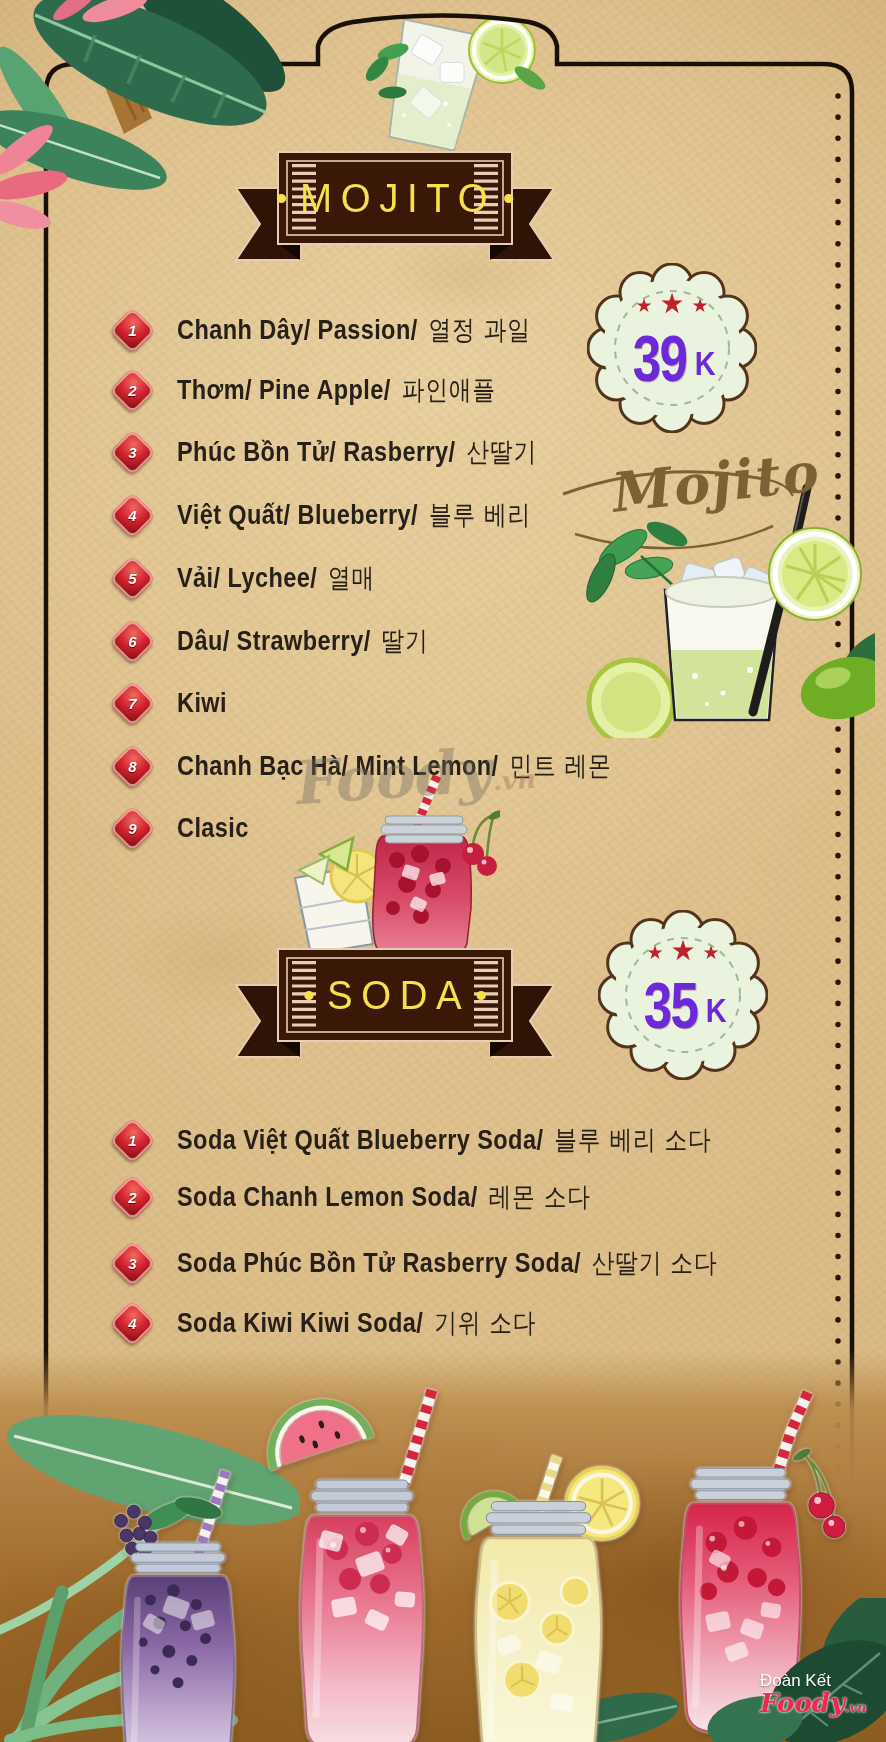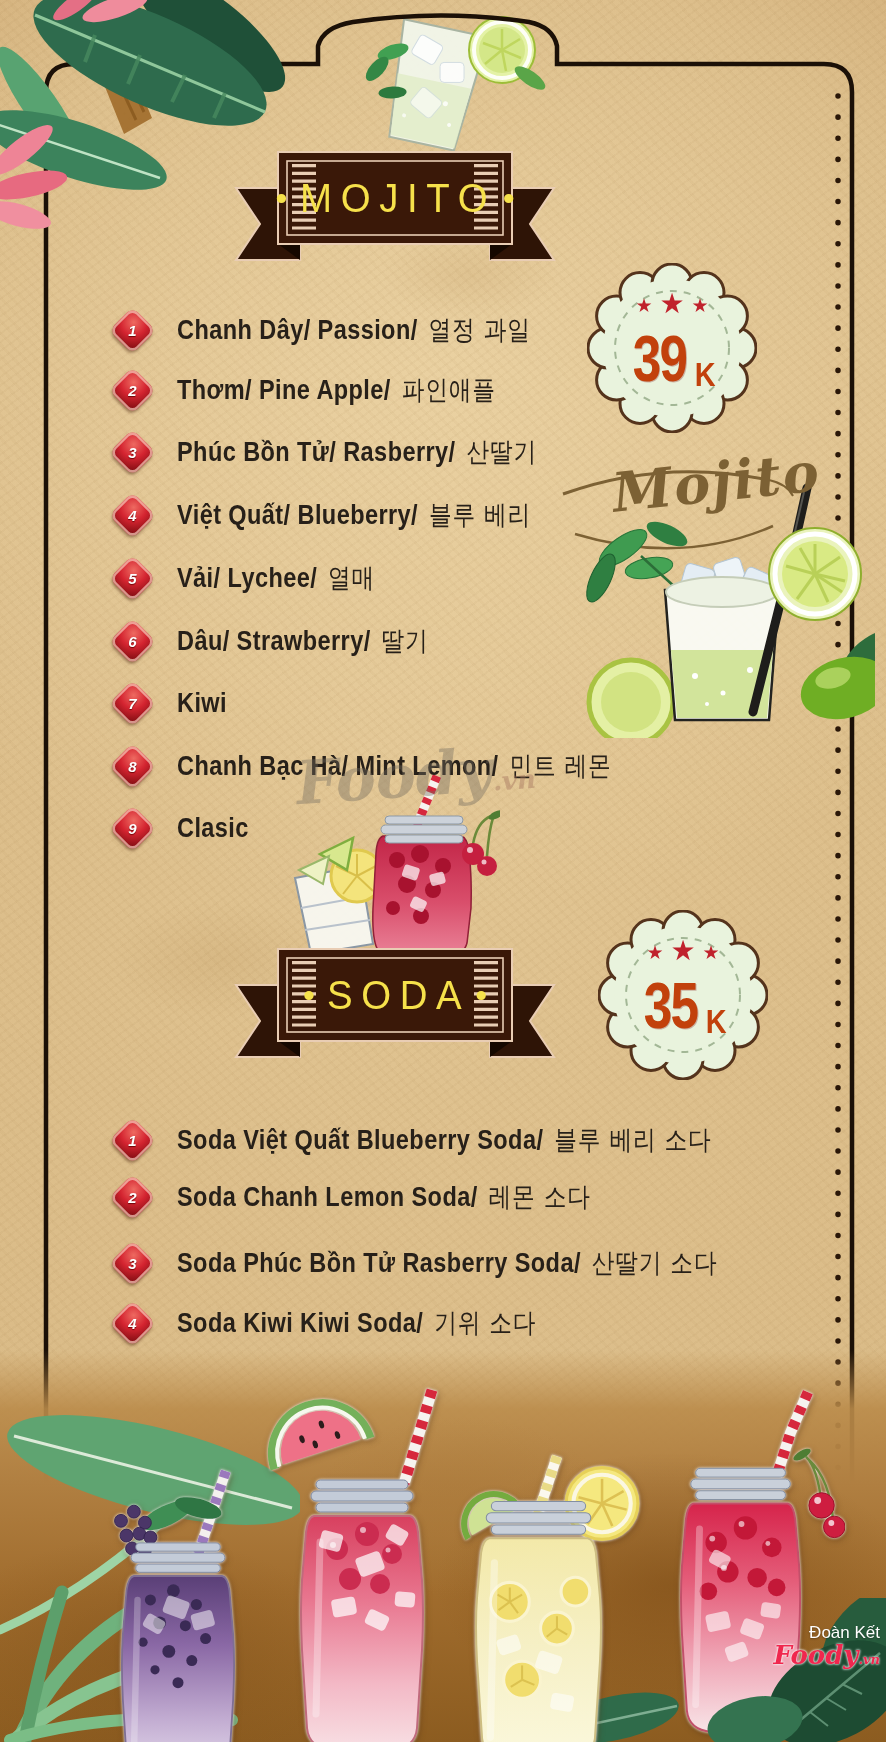--- a/index.html
+++ b/index.html
@@ -43,41 +43,41 @@
   .banner svg{left:0;top:0;}
   .blabel{position:absolute;left:48px;top:4px;width:234px;height:92px;display:flex;align-items:center;justify-content:center;color:#f6e14b;}
   .blabel .txt{font-size:40px;font-weight:400;letter-spacing:9px;margin:0 2px 0 9px;transform:scaleX(.96);white-space:nowrap;}
   .blabel .dot{font-size:34px;line-height:1;}
   
   .badge{position:absolute;width:170px;height:170px;z-index:10;}
   .badge svg{left:0;top:0;}
   .stars{position:absolute;left:0;right:0;top:24px;display:flex;justify-content:center;align-items:flex-end;gap:7px;color:#c0222c;}
   .stars .s{font-size:19px;line-height:1;}
   .stars .m{font-size:28px;line-height:1;position:relative;top:3px;}
-  .price{position:absolute;left:0;right:0;top:64px;display:flex;justify-content:center;align-items:flex-end;color:#c2410c;}
+  .price{position:absolute;left:0;right:0;top:64px;display:flex;justify-content:center;align-items:center;color:#6d28d9;}
   .price .val{font-size:64px;font-weight:700;letter-spacing:-2px;transform:scaleX(.8);text-shadow:1px 1px 0 rgba(130,25,25,.3);line-height:1;}
   .price .unit{font-size:34px;font-weight:700;margin-top:8px;transform:scaleX(.85);line-height:1;}
   
   .row{position:absolute;left:116px;height:44px;display:flex;align-items:center;z-index:12;}
   .diamond{width:33px;height:33px;flex:0 0 auto;transform:rotate(45deg);border-radius:8px;position:relative;
     background:radial-gradient(circle at 35% 30%, #ee6a61 0%, #d42430 42%, #8c1016 80%, #6e0a10 100%);
     box-shadow:inset 0 0 0 2.5px rgba(246,205,188,.7), 1px 2px 3px rgba(70,30,10,.45);}
   .dnum{position:absolute;inset:0;display:flex;align-items:center;justify-content:center;transform:rotate(-45deg);
     color:#fff;font-size:15px;font-weight:700;text-shadow:0 1px 1px rgba(90,0,0,.85);}
   .textline{display:flex;align-items:baseline;gap:13px;margin-left:28px;transform:scaleX(.84);transform-origin:0 50%;white-space:nowrap;}
   .iname{font-size:28px;font-weight:700;color:#272019;letter-spacing:.5px;}
   .ikr{font-family:"DejaVu Serif",serif;font-size:27px;font-weight:400;color:#272019;letter-spacing:1px;}
   
   .script-mojito{position:absolute;left:612px;top:450px;z-index:9;font-family:"DejaVu Serif",serif;font-style:italic;font-weight:700;
     font-size:54px;color:#7c6134;transform:rotate(-6deg);letter-spacing:2px;}
   
   .wm-center{position:absolute;left:296px;top:740px;z-index:25;transform:rotate(-4deg);
     font-family:"DejaVu Serif",serif;font-style:italic;font-weight:700;font-size:60px;color:rgba(115,108,96,.40);}
   .wm-center .sfx{font-size:26px;color:rgba(160,110,90,.40);}
-  .credit{position:absolute;left:760px;top:1624px;width:120px;text-align:right;z-index:30;line-height:1.05;}
+  .credit{position:absolute;left:760px;top:1672px;width:120px;text-align:left;z-index:30;line-height:1.05;}
   .credit .l1{font-size:17px;color:#fff;text-shadow:0 1px 2px rgba(0,0,0,.35);}
   .credit .l2{font-family:"DejaVu Serif",serif;font-style:italic;font-weight:700;font-size:26px;color:#f0274e;
     text-shadow:0 0 2px #fff,0 0 3px rgba(255,255,255,.8);}
   .credit .sfx{font-size:13px;}
 </style>
 </head>
 <body>
 
 <div class="tex"></div>
 <div class="stain" style="left:380px;top:230px;width:180px;height:90px;background:radial-gradient(ellipse,rgba(160,115,55,.12),rgba(160,115,55,0) 70%);"></div>

